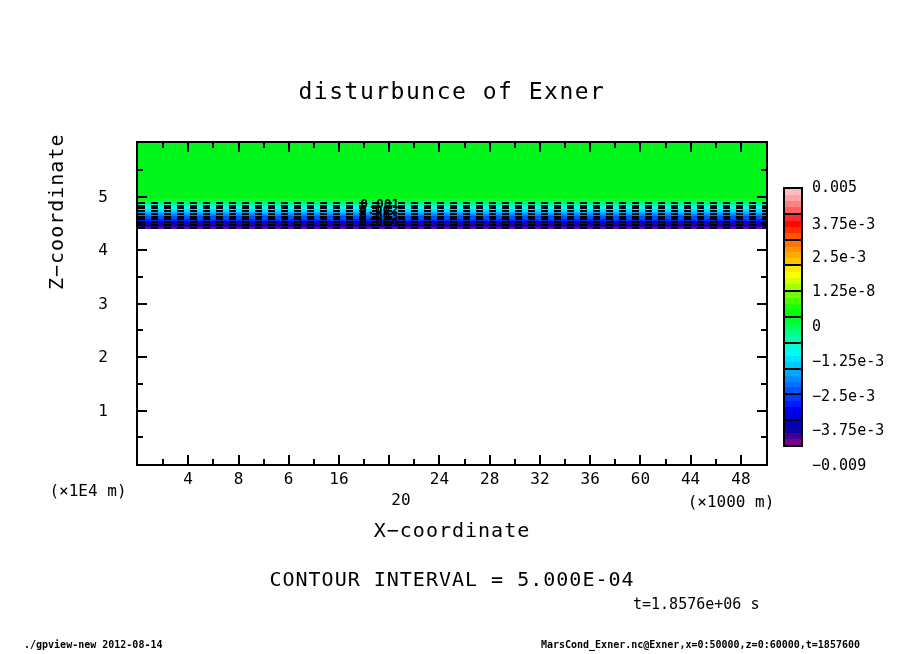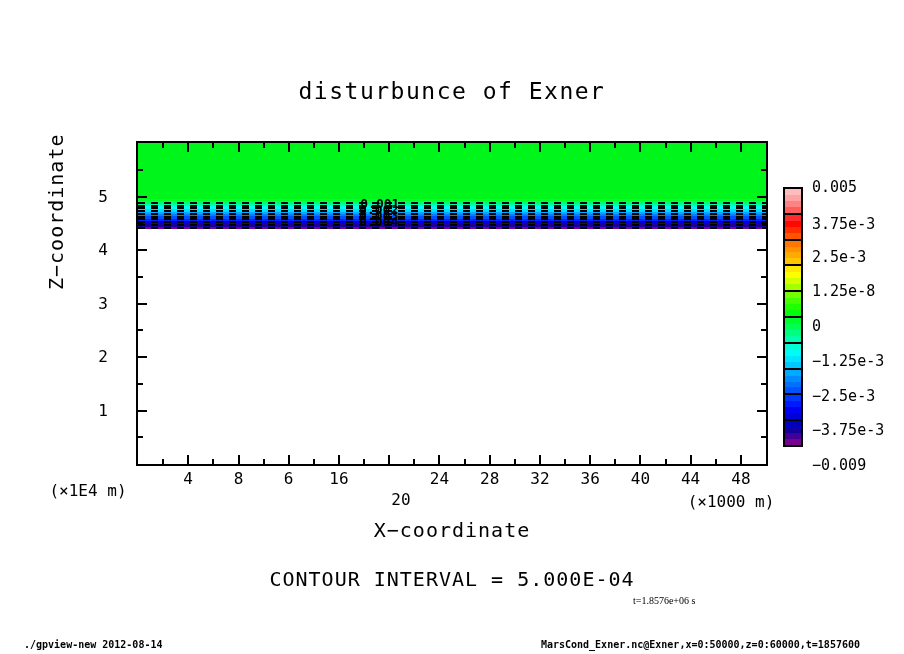--- a/index.html
+++ b/index.html
@@ -44,21 +44,21 @@
   #x-axis-label{
     left:136px;top:518px;width:632px;text-align:center;
     font-size:20px;letter-spacing:1px;
   }
   #y-axis-unit{left:28px;top:481px;width:120px;text-align:center;font-size:16px;}
   #x-axis-unit{left:671px;top:492px;width:120px;text-align:center;font-size:16px;}
   #contour-interval-note{
     left:136px;top:567px;width:632px;text-align:center;
     font-size:20px;letter-spacing:1px;
   }
-  #time-annotation{left:633px;top:595px;font-size:10px;font-family:Liberation Serif, serif;}
+  #time-annotation{left:633px;top:595px;font-size:15px;}
   #colorbar{left:783px;top:187px;width:20px;}
   .cbar-box{
     width:20px;height:27.8px;box-sizing:border-box;
     border:2px solid #000;
   }
   .cbar-box + .cbar-box{margin-top:-2px;}
   .cbar-label{
     position:absolute;left:812px;font-size:15px;line-height:16px;white-space:nowrap;
   }
   #footer-left{left:24px;top:639px;font-size:10px;font-weight:bold;}
@@ -161,21 +161,21 @@
 <div id="tick-labels">
     <div class="x-tick-label" style="left: 171.2px; top: 471px;">4</div>
     <div class="x-tick-label" style="left: 221.5px; top: 471px;">8</div>
     <div class="x-tick-label" style="left: 271.7px; top: 471px;">6</div>
     <div class="x-tick-label" style="left: 322px; top: 471px;">16</div>
     <div class="x-tick-label" style="left: 384px; top: 471px; margin-top: 21px;">20</div>
     <div class="x-tick-label" style="left: 422.4px; top: 471px;">24</div>
     <div class="x-tick-label" style="left: 472.7px; top: 471px;">28</div>
     <div class="x-tick-label" style="left: 522.9px; top: 471px;">32</div>
     <div class="x-tick-label" style="left: 573.2px; top: 471px;">36</div>
-    <div class="x-tick-label" style="left: 623.4px; top: 471px;">40</div>
+    <div class="x-tick-label" style="left: 623.4px; top: 471px;">60</div>
     <div class="x-tick-label" style="left: 673.6px; top: 471px;">44</div>
     <div class="x-tick-label" style="left: 723.9px; top: 471px;">48</div>
     <div class="z-tick-label" style="left: 74px; top: 402.5px;">1</div>
     <div class="z-tick-label" style="left: 74px; top: 349px;">2</div>
     <div class="z-tick-label" style="left: 74px; top: 295.5px;">3</div>
     <div class="z-tick-label" style="left: 74px; top: 242px;">4</div>
     <div class="z-tick-label" style="left: 74px; top: 188.5px;">5</div>
   </div>
 <div id="contour-label-layer">
     <div class="contour-label" style="left: 360.3px; top: 196.9px;">0.001</div>

